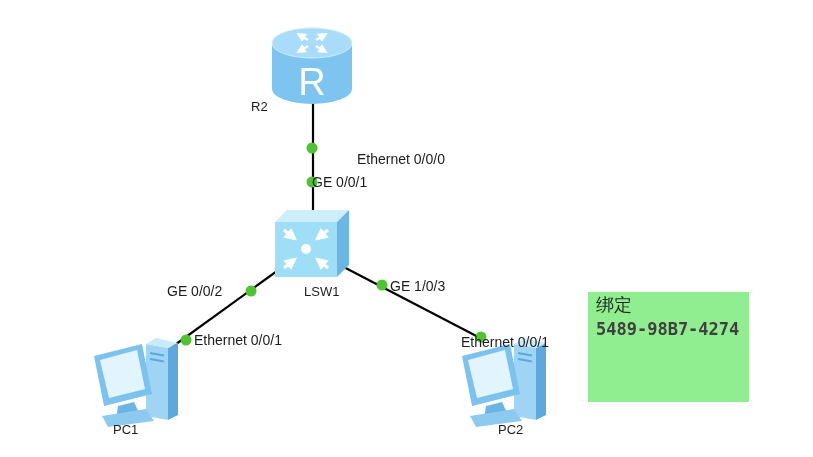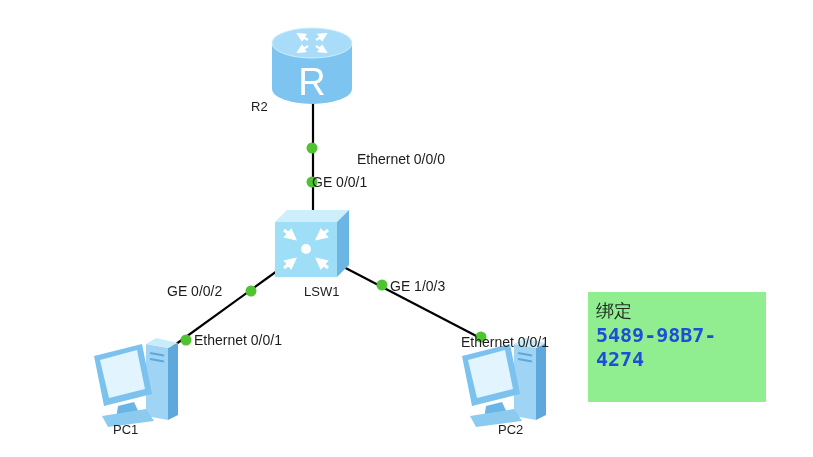--- a/index.html
+++ b/index.html
@@ -4,25 +4,25 @@
 <style>
   html,body{margin:0;padding:0;background:#ffffff;font-family:"Liberation Sans",sans-serif;}
   .canvas{position:relative;width:813px;height:457px;background:#ffffff;overflow:hidden;}
   .layer{position:absolute;left:0;top:0;}
   .link{stroke:#000000;stroke-width:2.2;}
   .dot{fill:#4fc331;}
   .icon{position:absolute;}
   .lbl{position:absolute;color:#1c1c1c;font-size:14px;line-height:16px;white-space:nowrap;}
   .devlbl{font-size:13px;line-height:18px;}
   .alignr{}
-  .note{position:absolute;left:588px;top:292px;width:178px;height:110px;background:#90ee90;
-        box-sizing:border-box;padding:8px 8px;}
+  .note{position:absolute;left:588px;top:292px;width:161px;height:110px;background:#90ee90;
+        box-sizing:border-box;padding:2px 8px;}
   .note .cjk{font-size:18px;line-height:23px;color:#1f2a1f;}
-  .note .mono{font-family:"DejaVu Sans Mono",monospace;font-weight:700;font-size:20px;
-              line-height:24px;color:#1d4ed8;letter-spacing:0px;min-height:24px;}
+  .note .mono{font-family:"DejaVu Sans Mono",monospace;font-weight:700;font-size:17px;
+              line-height:24px;color:#404040;letter-spacing:0px;min-height:24px;}
 </style>
 </head>
 <body>
 
 <div class="canvas">
 
   <svg class="layer" width="813" height="457" viewBox="0 0 813 457">
     <g>
       <line class="link" x1="313" y1="98" x2="313" y2="226"></line>
       <circle class="dot" cx="312" cy="148" r="5.5"></circle>

